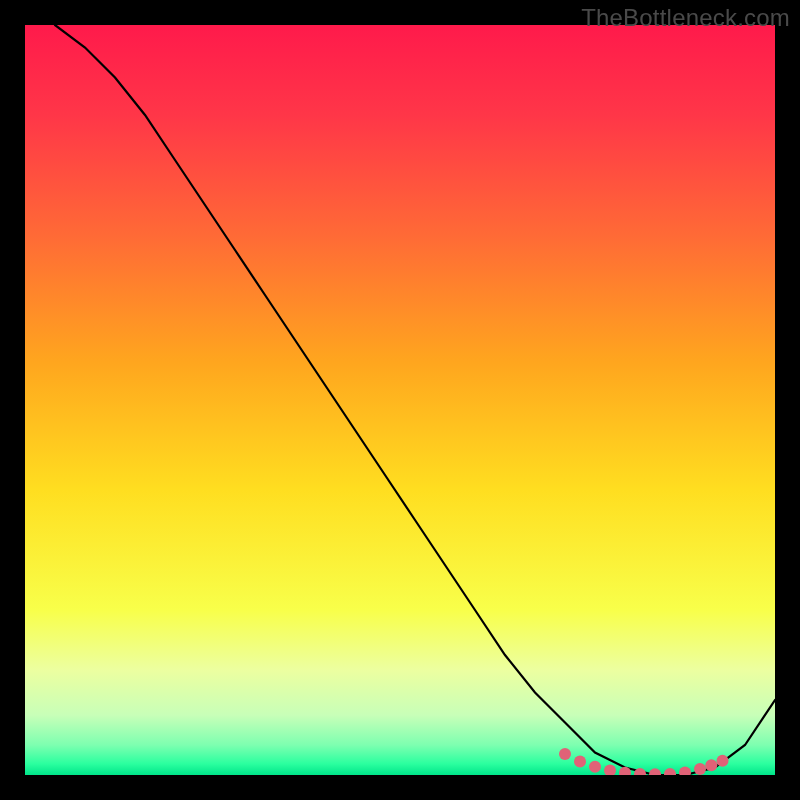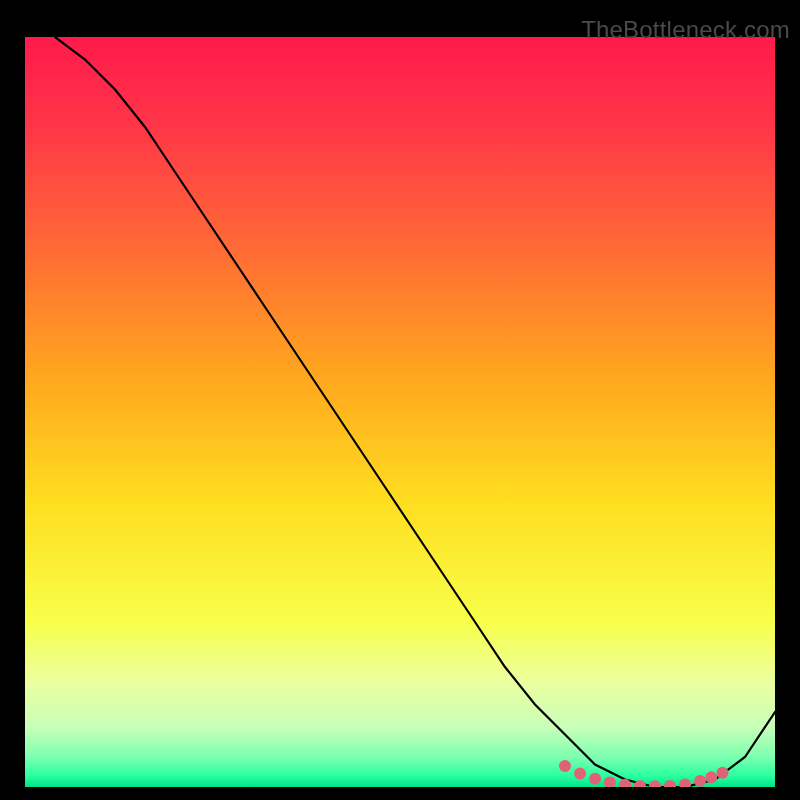--- a/index.html
+++ b/index.html
@@ -9,21 +9,20 @@
     height: 800px;
     background: #000;
     overflow: hidden;
     font-family: Arial, Helvetica, sans-serif;
   }
   .frame {
     position: relative;
     width: 800px;
     height: 664px;
     background: #000;
-    margin-top: 12px;
   }
   .plot {
     position: absolute;
     left: 25px;
     top: 25px;
     width: 750px;
     height: 750px;
   }
   .watermark {
     position: absolute;

